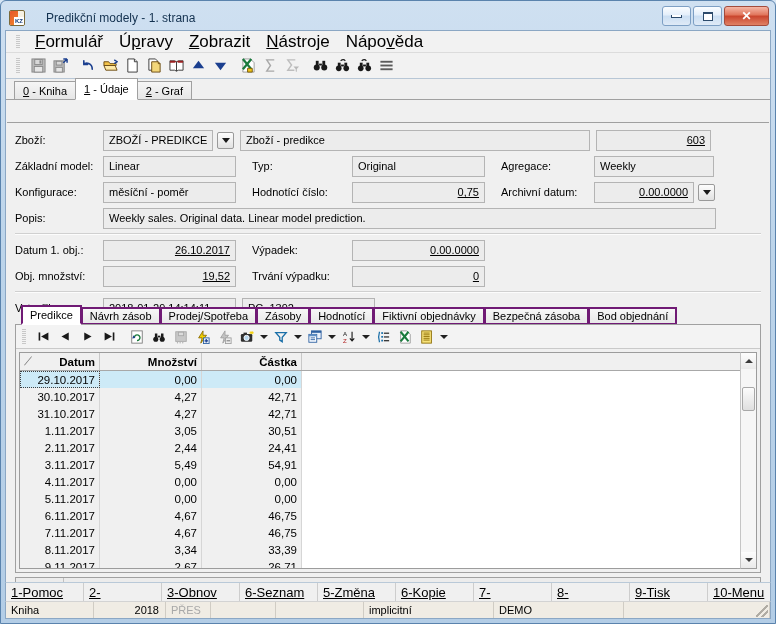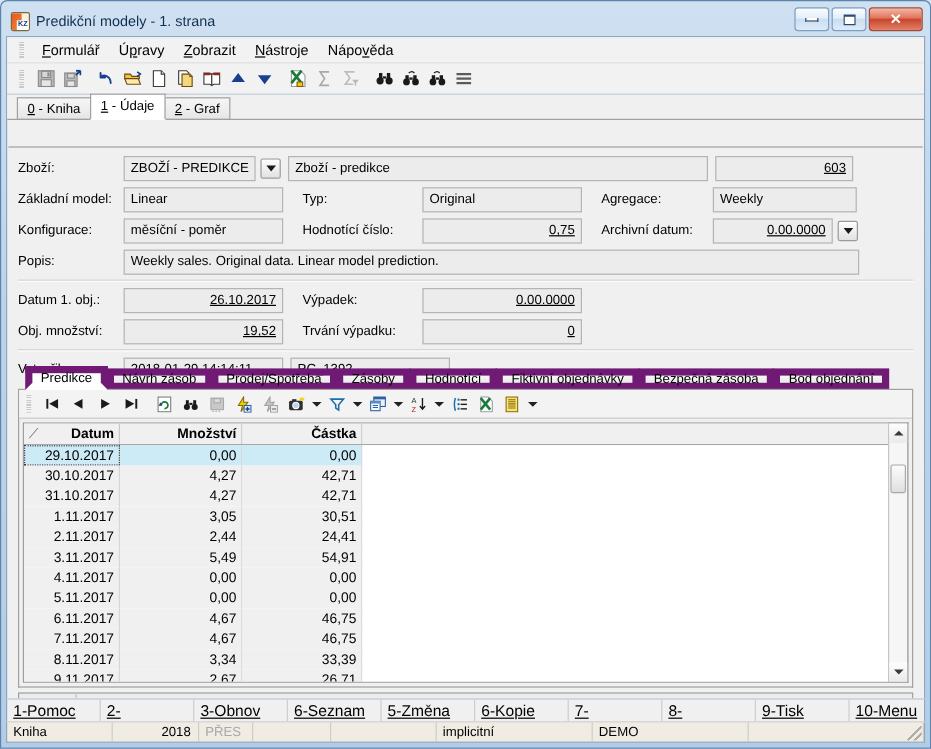--- a/index.html
+++ b/index.html
@@ -19,20 +19,21 @@
     border: 1px solid #5a83ad;
     border-radius: 6px 6px 0 0;
     padding: 4px 4px 0 4px;
   }
 
   
   .titlebar {
     height: 26px; position: relative;
     display: flex; align-items: center;
     padding-left: 4px;
+    gap: 16px;
   }
   .title-icon {
     width: 16px; height: 16px; margin-right: 5px;
     position: relative; flex: none;
     background: #f7f2e4;
     border: 1px solid #7b6a3a;
     border-radius: 2px;
     overflow: hidden;
   }
   .title-icon::before {
@@ -73,21 +74,21 @@
 
   
   .menubar {
     height: 22px; display: flex; align-items: center;
     background: #f2f2f2;
     border-bottom: 1px solid #dcdcdc;
     padding-left: 10px;
   }
   .menubar .grip { width:4px; height:14px; margin-right:7px;
     background: repeating-linear-gradient(to bottom,#c8c8c8 0 1px,transparent 1px 2px);}
-  .menu-item { padding: 2px 8px; color: #000; white-space: nowrap; font-size: 12px;}
+  .menu-item { padding: 2px 8px; color: #000; white-space: nowrap; font-size: 17px;}
   .menu-item u { text-decoration: underline; }
 
   
   .toolbar {
     height: 26px; display: flex; align-items: center;
     background: #f2f2f2;
     border-bottom: 1px solid #b8c7d6;
     padding-left: 10px;
   }
   .toolbar .grip { width:4px; height:16px; margin-right:7px;
@@ -146,21 +147,21 @@
   }
   .arrow i { width:0;height:0;border-left:4px solid transparent;border-right:4px solid transparent;border-top:5px solid #1a1a1a;display:block;}
   .hr { height: 0; border-top: 1px solid #d0d0d0; border-bottom: 1px solid #fcfcfc; margin: 3px 0 4px 0;}
 
   
   .itabstrip { display: flex; align-items: flex-end; height: 20px; padding-left: 6px; position: relative;}
   .itab {
     height: 18px; padding: 0 7px; margin-right: -1px;
     display: flex; align-items: center;
     background: linear-gradient(to bottom,#f7f7f7,#e8e8e8);
-    border: 6px solid #701a75;
+    border: 2px solid #701a75;
     font-size: 11px; white-space: nowrap;
   }
   .itab.active { height: 20px; background:#fff; border-bottom-color:#fff; z-index:3; position:relative;}
   .itabline { position:absolute; left:0; right:0; bottom:0; height:1px; background:#a0a0a0; }
 
   
   .gridpanel {
     border: 1px solid #a0a0a0; border-top: none;
     background: #f0f0f0; height: 248px; position: relative;
   }

